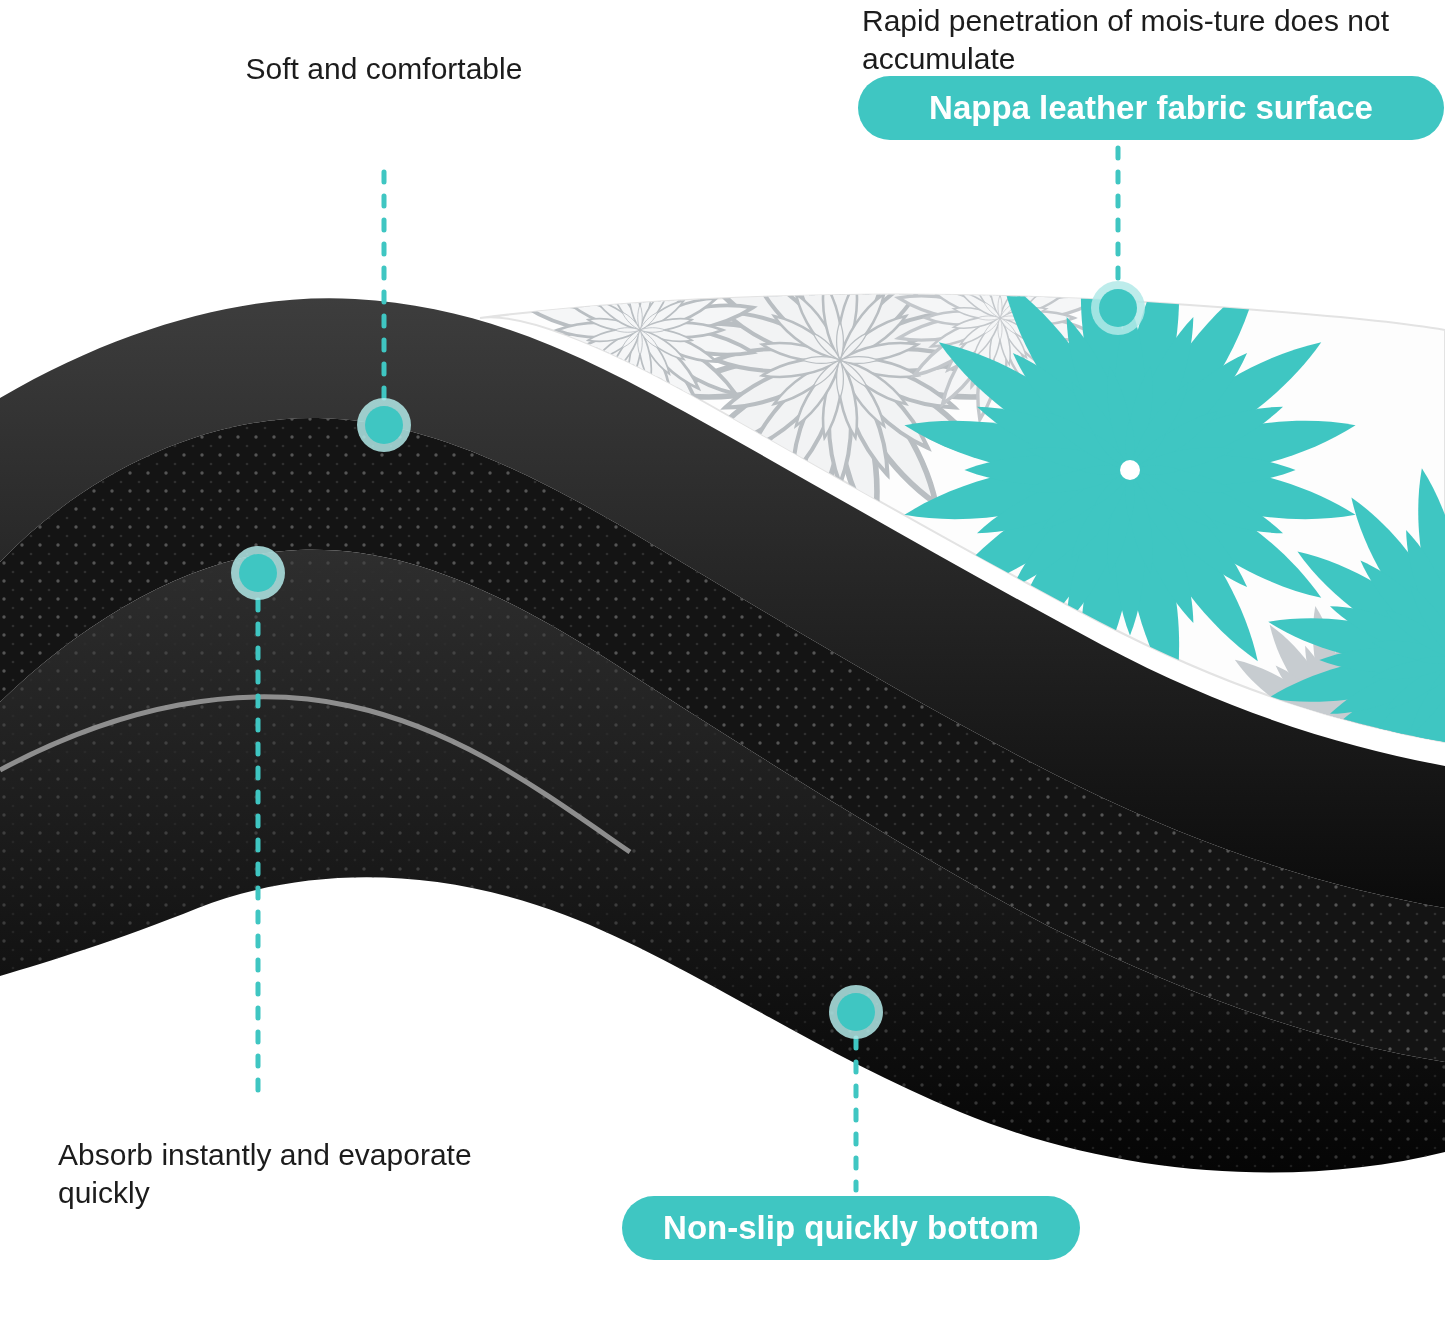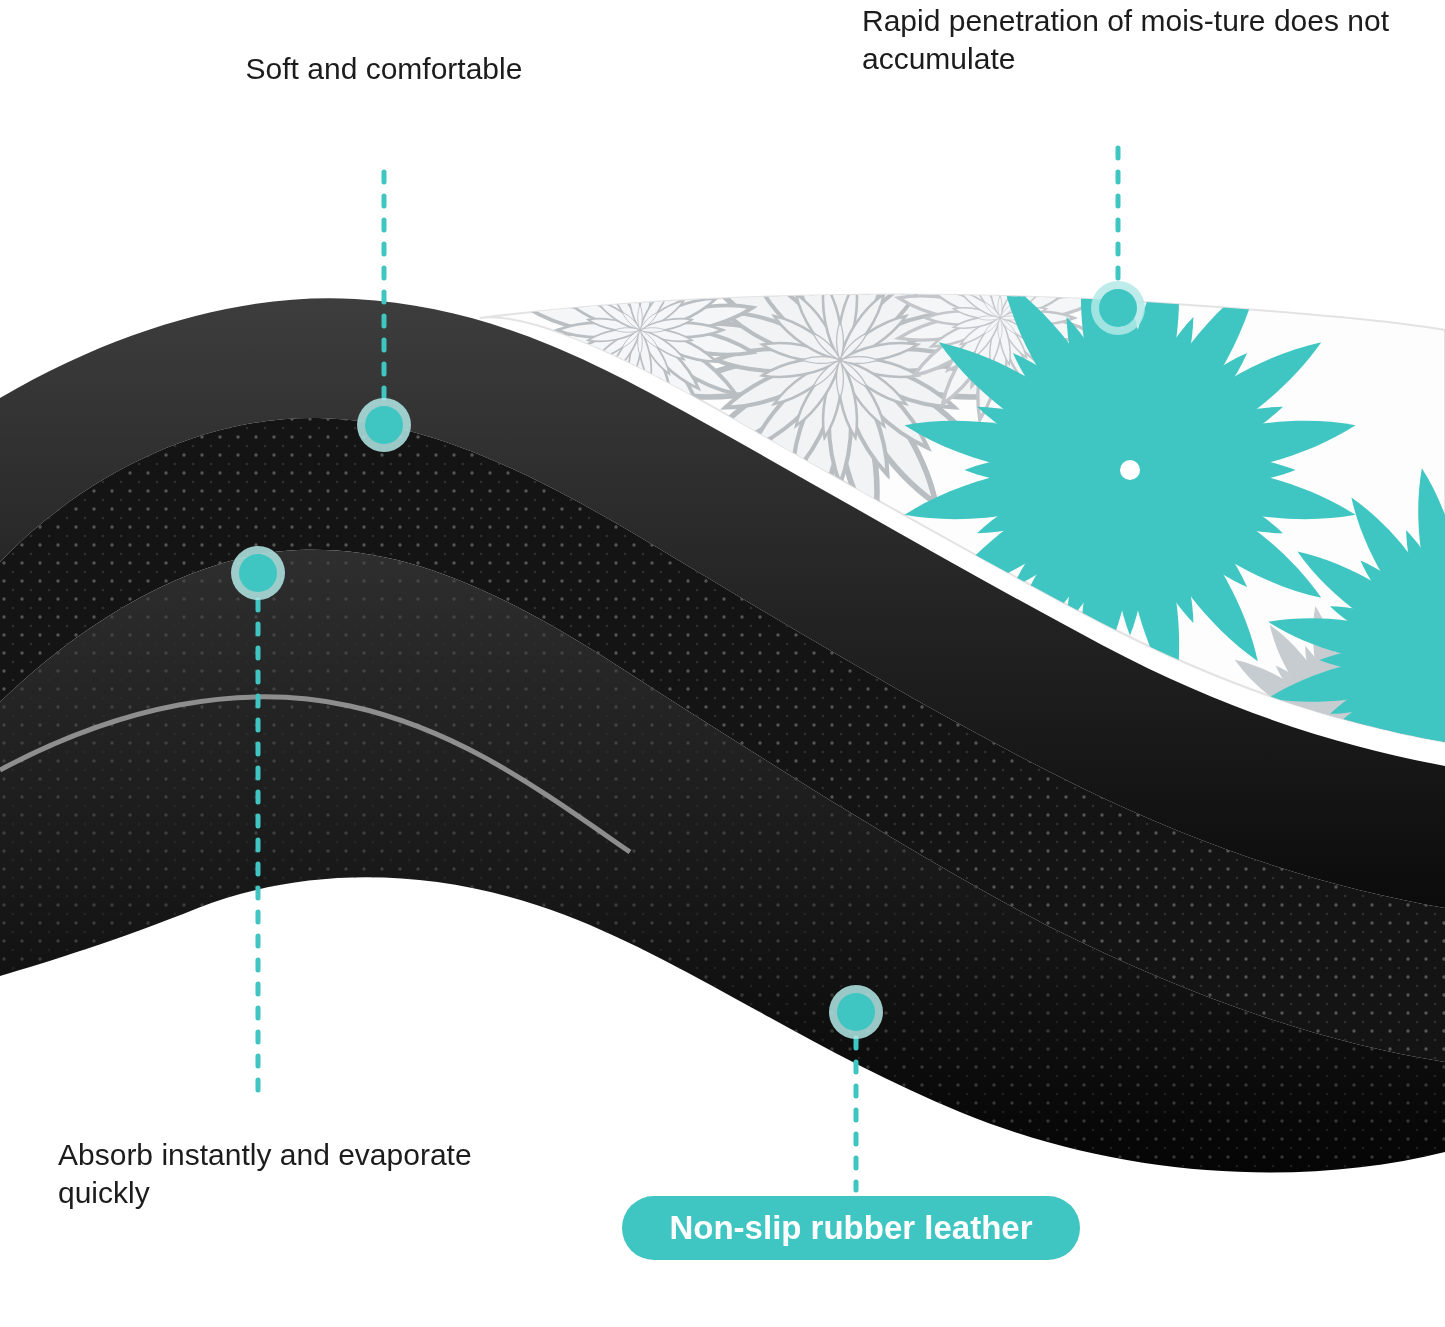--- a/index.html
+++ b/index.html
@@ -159,18 +159,19 @@
     </g>
     <g>
       <circle cx="856" cy="1012" r="27" fill="#b2e9e7" opacity="0.85"></circle>
       <circle cx="856" cy="1012" r="19" fill="#3fc6c2"></circle>
     </g>
   </svg>
 
   <div class="note center" id="note-sponge">Soft and comfortable</div>
 
   <div class="note" id="note-surface">Rapid penetration of mois-ture does not accumulate</div>
+  <div class="pill" id="pill-surface">Nappa leather fabric surface</div>
 
   <div class="note" id="note-foam">Absorb instantly and evaporate quickly</div>
 
-  <div class="pill" id="pill-rubber">Non-slip rubber leather</div>
+  <div class="pill" id="pill-rubber">Non-slip quickly bottom</div>
 
 </div>
 
 </body></html>

